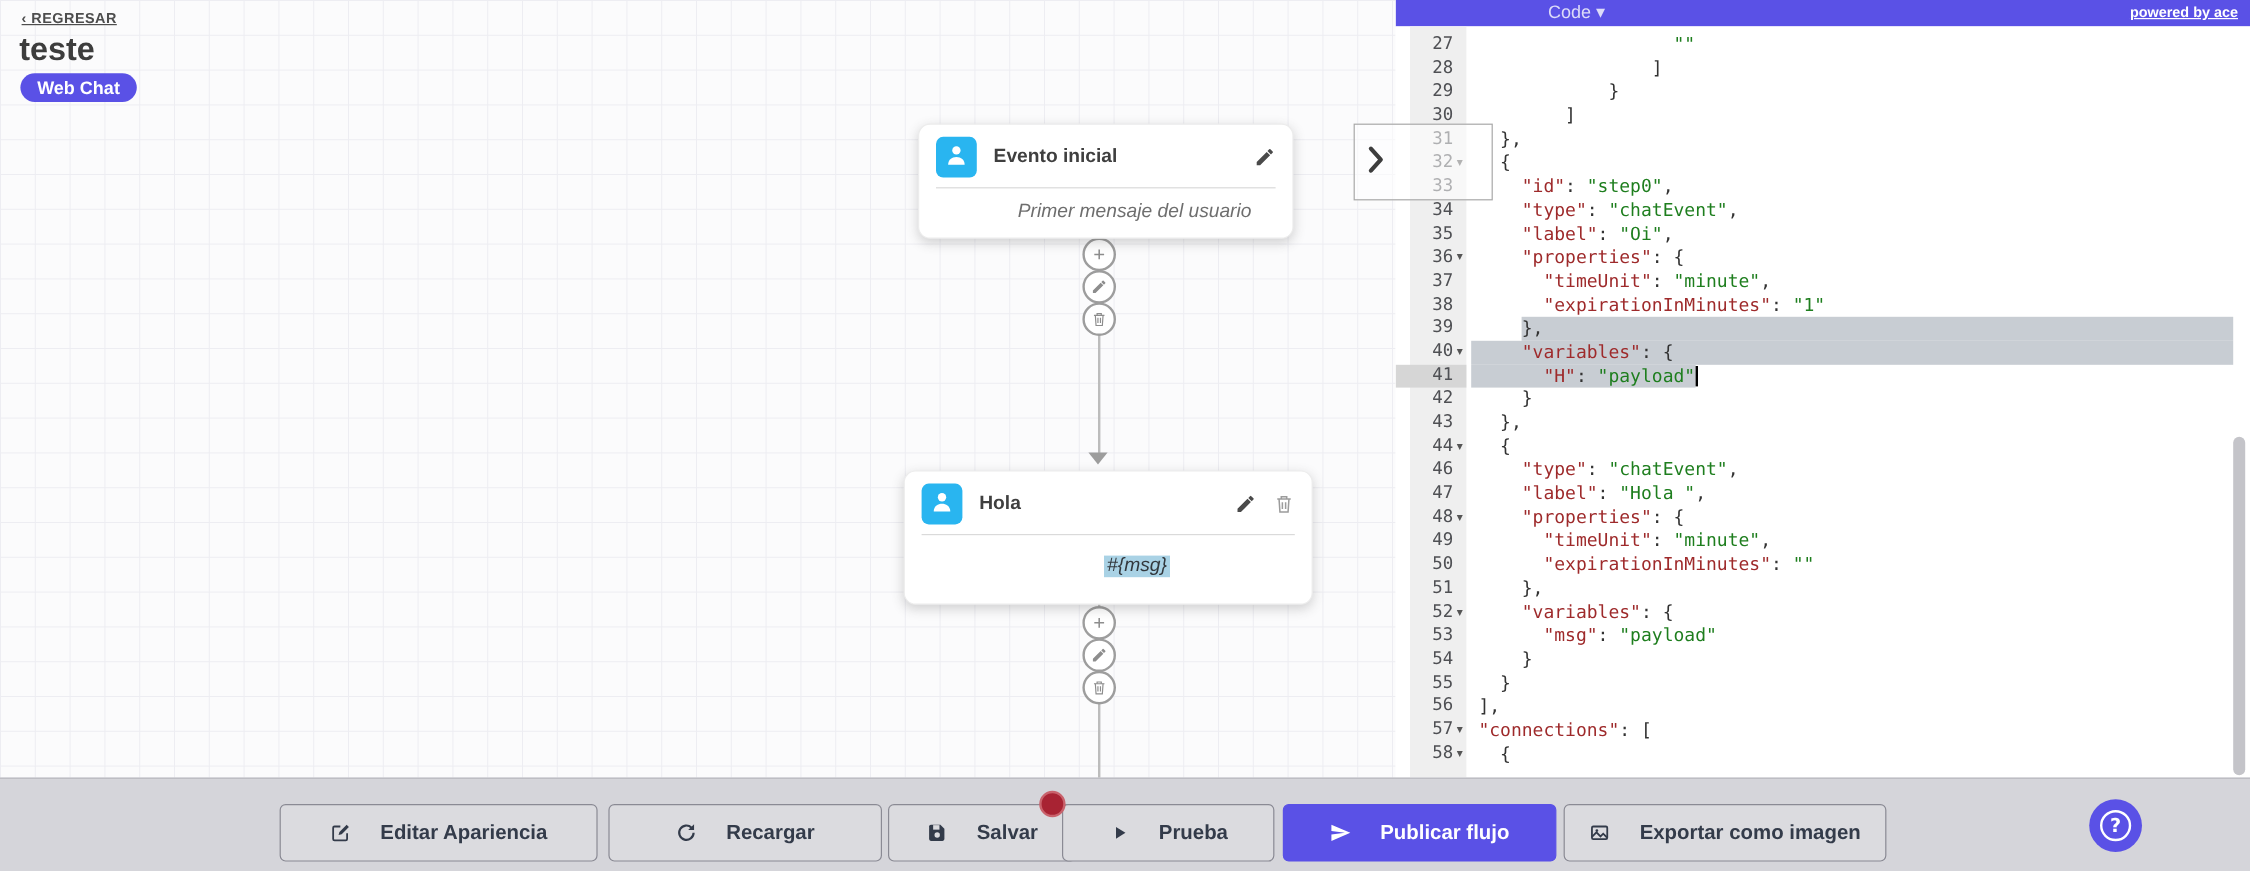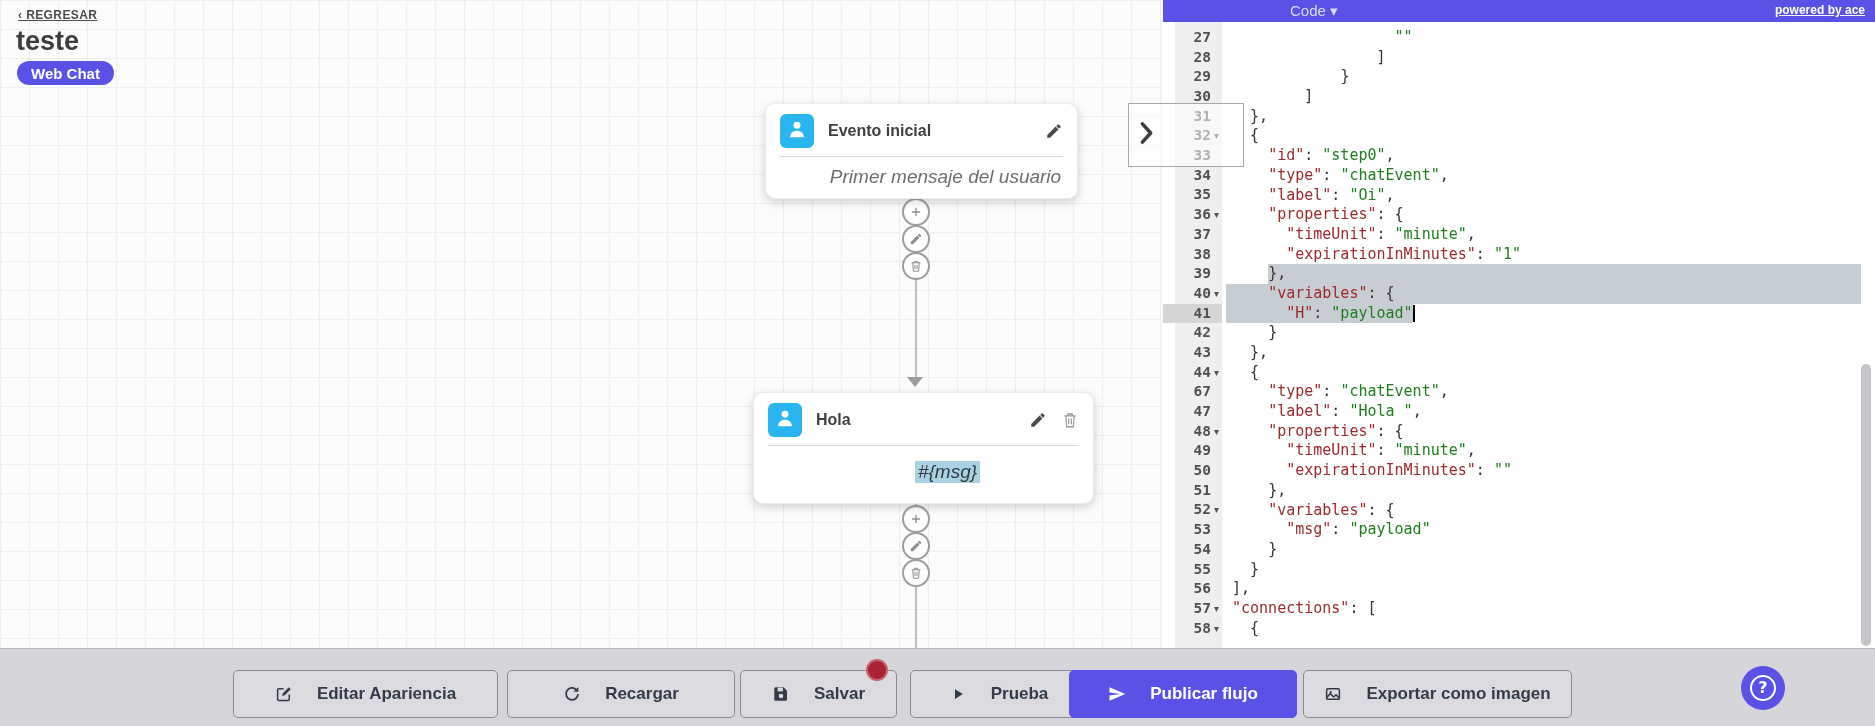--- a/index.html
+++ b/index.html
@@ -19,21 +19,21 @@
   .node-head{display:flex;align-items:center;padding:10px 14px 8px 14px;}
   .avatar{width:34px;height:34px;border-radius:6px;background:#29b5f0;display:flex;align-items:center;
         justify-content:center;flex:0 0 auto;}
   .avatar svg{width:22px;height:22px;}
   .node-title{margin-left:14px;font-size:16px;font-weight:bold;color:#3f3f3f;flex:1;}
   .node-actions{display:flex;gap:14px;align-items:center;}
   .act{width:18px;height:18px;cursor:pointer;}
   .act svg{width:18px;height:18px;}
   .act.pencil{color:#4a4a4a;} .act.trash{color:#9c9c9c;}
   .node-div{border-top:1px solid #dadada;margin:0 14px;}
-  .node-body{display:flex;align-items:center;justify-content:center;font-size:19px;font-style:italic;color:#6e6e6e;padding-left:48px;}
+  .node-body{display:flex;align-items:center;justify-content:center;font-size:16px;font-style:italic;color:#6e6e6e;padding-left:48px;}
   .hl{background:#a9d2e5;color:#33383d;padding:0 3px;}
   .vline{position:absolute;width:2px;background:#bcbcbc;z-index:1;}
   .arrowhead{position:absolute;width:0;height:0;border-left:8px solid transparent;
         border-right:8px solid transparent;border-top:10px solid #9d9d9d;z-index:1;}
   .chain{position:absolute;display:flex;flex-direction:column;z-index:2;}
   .cbtn{width:28px;height:28px;margin-bottom:-1px;border-radius:50%;border:2px solid #9d9d9d;background:#fff;
         box-sizing:border-box;display:flex;align-items:center;justify-content:center;color:#8d8d8d;cursor:pointer;}
   .cbtn svg{width:14px;height:14px;}
   
   .expand-box{position:absolute;left:1128px;top:103px;width:114px;height:62px;border:1px solid #a8a8a8;
@@ -44,21 +44,21 @@
   .code-header{position:relative;height:22px;}
   .code-title{position:absolute;left:127px;top:0;line-height:22px;font-size:15px;color:#dcdbf8;cursor:pointer;}
   .powered{position:absolute;right:10px;top:0;line-height:21px;font-size:12px;font-weight:bold;color:#fff;
         text-decoration:underline;cursor:pointer;padding-left:46px;}
   .editor{position:absolute;left:0;top:22px;width:712px;height:626px;background:#fff;overflow:hidden;
         font-family:"DejaVu Sans Mono","Liberation Mono",monospace;font-size:15px;}
   .gutter-bg{position:absolute;left:12px;top:0;width:47px;height:100%;background:#efefef;}
   .rows{position:relative;padding-top:6px;}
   .crow{height:19.7px;line-height:19.7px;display:flex;white-space:pre;}
   .g{width:59px;box-sizing:border-box;padding-left:12px;display:flex;justify-content:flex-end;
-     align-items:flex-end;color:#4f5054;position:relative;z-index:1;font-weight:bold;}
+     align-items:center;color:#4f5054;position:relative;z-index:1;}
   .g .num{font-size:14.5px;}
   .g .fw{width:11px;font-family:"DejaVu Sans",sans-serif;font-size:10px;color:#555;text-align:center;}
   .g.active{background:#d6d6d6;}
   .c{flex:1;position:relative;padding-left:10px;}
   .c .txt{position:relative;z-index:1;}
   .selov{position:absolute;top:0;bottom:0;z-index:0;}
   .caret{position:absolute;top:1px;width:2px;height:17px;background:#000;z-index:2;}
   .tk-k{color:#9e2a2b;} .tk-s{color:#1e7e1e;} .tk-p{color:#333;}
   .vscroll{position:absolute;right:4px;top:342px;width:10px;height:282px;border-radius:5px;background:#c4c4c9;cursor:pointer;}
   
@@ -210,21 +210,21 @@
           <div class="crow"><div class="g"><span class="num">35</span><span class="fw"></span></div><div class="c"><span class="txt"><span class="tk-p">    </span><span class="tk-k">"label"</span><span class="tk-p">: </span><span class="tk-s">"Oi"</span><span class="tk-p">,</span></span></div></div>
           <div class="crow"><div class="g"><span class="num">36</span><span class="fw">▾</span></div><div class="c"><span class="txt"><span class="tk-p">    </span><span class="tk-k">"properties"</span><span class="tk-p">: {</span></span></div></div>
           <div class="crow"><div class="g"><span class="num">37</span><span class="fw"></span></div><div class="c"><span class="txt"><span class="tk-p">      </span><span class="tk-k">"timeUnit"</span><span class="tk-p">: </span><span class="tk-s">"minute"</span><span class="tk-p">,</span></span></div></div>
           <div class="crow"><div class="g"><span class="num">38</span><span class="fw"></span></div><div class="c"><span class="txt"><span class="tk-p">      </span><span class="tk-k">"expirationInMinutes"</span><span class="tk-p">: </span><span class="tk-s">"1"</span></span></div></div>
           <div class="crow"><div class="g"><span class="num">39</span><span class="fw"></span></div><div class="c"><div class="selov" style="background: rgb(200, 205, 211); left: 46.12px; right: 14px;"></div><span class="txt"><span class="tk-p">    </span><span class="tk-p">},</span></span></div></div>
           <div class="crow"><div class="g"><span class="num">40</span><span class="fw">▾</span></div><div class="c"><div class="selov" style="background: rgb(200, 205, 211); left: 4px; right: 14px;"></div><span class="txt"><span class="tk-p">    </span><span class="tk-k">"variables"</span><span class="tk-p">: {</span></span></div></div>
           <div class="crow"><div class="g active"><span class="num">41</span><span class="fw"></span></div><div class="c"><div class="selov" style="background: rgb(200, 205, 211); left: 4px; width: 186.6px;"></div><span class="txt"><span class="tk-p">      </span><span class="tk-k">"H"</span><span class="tk-p">: </span><span class="tk-s">"payload"</span></span><div class="caret" style="left: 190.6px;"></div></div></div>
           <div class="crow"><div class="g"><span class="num">42</span><span class="fw"></span></div><div class="c"><span class="txt"><span class="tk-p">    </span><span class="tk-p">}</span></span></div></div>
           <div class="crow"><div class="g"><span class="num">43</span><span class="fw"></span></div><div class="c"><span class="txt"><span class="tk-p">  </span><span class="tk-p">},</span></span></div></div>
           <div class="crow"><div class="g"><span class="num">44</span><span class="fw">▾</span></div><div class="c"><span class="txt"><span class="tk-p">  </span><span class="tk-p">{</span></span></div></div>
-          <div class="crow"><div class="g"><span class="num">67</span><span class="fw"></span></div><div class="c"><span class="txt"><span class="tk-p">    </span><span class="tk-k">"type"</span><span class="tk-p">: </span><span class="tk-s">"chatEvent"</span><span class="tk-p">,</span></span></div></div>
+          <div class="crow"><div class="g"><span class="num">46</span><span class="fw"></span></div><div class="c"><span class="txt"><span class="tk-p">    </span><span class="tk-k">"type"</span><span class="tk-p">: </span><span class="tk-s">"chatEvent"</span><span class="tk-p">,</span></span></div></div>
           <div class="crow"><div class="g"><span class="num">47</span><span class="fw"></span></div><div class="c"><span class="txt"><span class="tk-p">    </span><span class="tk-k">"label"</span><span class="tk-p">: </span><span class="tk-s">"Hola "</span><span class="tk-p">,</span></span></div></div>
           <div class="crow"><div class="g"><span class="num">48</span><span class="fw">▾</span></div><div class="c"><span class="txt"><span class="tk-p">    </span><span class="tk-k">"properties"</span><span class="tk-p">: {</span></span></div></div>
           <div class="crow"><div class="g"><span class="num">49</span><span class="fw"></span></div><div class="c"><span class="txt"><span class="tk-p">      </span><span class="tk-k">"timeUnit"</span><span class="tk-p">: </span><span class="tk-s">"minute"</span><span class="tk-p">,</span></span></div></div>
           <div class="crow"><div class="g"><span class="num">50</span><span class="fw"></span></div><div class="c"><span class="txt"><span class="tk-p">      </span><span class="tk-k">"expirationInMinutes"</span><span class="tk-p">: </span><span class="tk-s">""</span></span></div></div>
           <div class="crow"><div class="g"><span class="num">51</span><span class="fw"></span></div><div class="c"><span class="txt"><span class="tk-p">    </span><span class="tk-p">},</span></span></div></div>
           <div class="crow"><div class="g"><span class="num">52</span><span class="fw">▾</span></div><div class="c"><span class="txt"><span class="tk-p">    </span><span class="tk-k">"variables"</span><span class="tk-p">: {</span></span></div></div>
           <div class="crow"><div class="g"><span class="num">53</span><span class="fw"></span></div><div class="c"><span class="txt"><span class="tk-p">      </span><span class="tk-k">"msg"</span><span class="tk-p">: </span><span class="tk-s">"payload"</span></span></div></div>
           <div class="crow"><div class="g"><span class="num">54</span><span class="fw"></span></div><div class="c"><span class="txt"><span class="tk-p">    </span><span class="tk-p">}</span></span></div></div>
           <div class="crow"><div class="g"><span class="num">55</span><span class="fw"></span></div><div class="c"><span class="txt"><span class="tk-p">  </span><span class="tk-p">}</span></span></div></div>
           <div class="crow"><div class="g"><span class="num">56</span><span class="fw"></span></div><div class="c"><span class="txt"><span class="tk-p"></span><span class="tk-p">],</span></span></div></div>
@@ -258,21 +258,21 @@
       </div>
       <div class="bbtn" style="left: 740px; width: 157px;">
         <span style="width: 18px; height: 18px; display: block;"><svg viewBox="0 0 24 24" width="100%" height="100%">
             <path fill="currentColor" d="M5 3h10.5L20 7.5V19a2 2 0 0 1-2 2H5a2 2 0 0 1-2-2V5a2 2 0 0 1 2-2z"></path>
             <rect x="7.5" y="3.5" width="7" height="5" fill="#dbdbdf"></rect>
             <circle cx="12" cy="14.5" r="3" fill="#dbdbdf"></circle>
           </svg></span>
         <span>Salvar</span>
       </div>
       <div class="save-dot" style="background: rgb(168, 35, 51);"></div>
-      <div class="bbtn" style="left: 885px; width: 177px; margin-left: 25px;">
+      <div class="bbtn" style="left: 885px; width: 177px;">
         <span style="width: 18px; height: 18px; display: block;"><svg viewBox="0 0 24 24" width="100%" height="100%">
             <path fill="currentColor" d="M8 5.5v13l10.5-6.5z"></path>
           </svg></span>
         <span>Prueba</span>
       </div>
       <div class="bbtn" style="left: 1303px; width: 269px;">
         <span style="width: 18px; height: 18px; display: block;"><svg viewBox="0 0 24 24" width="100%" height="100%">
             <g fill="none" stroke="currentColor" stroke-width="2">
               <rect x="3.5" y="5" width="17" height="14" rx="1.5"></rect>
               <path d="M3.5 16.5l5-5 4.5 4.5 3-3 4.5 4.5"></path>

